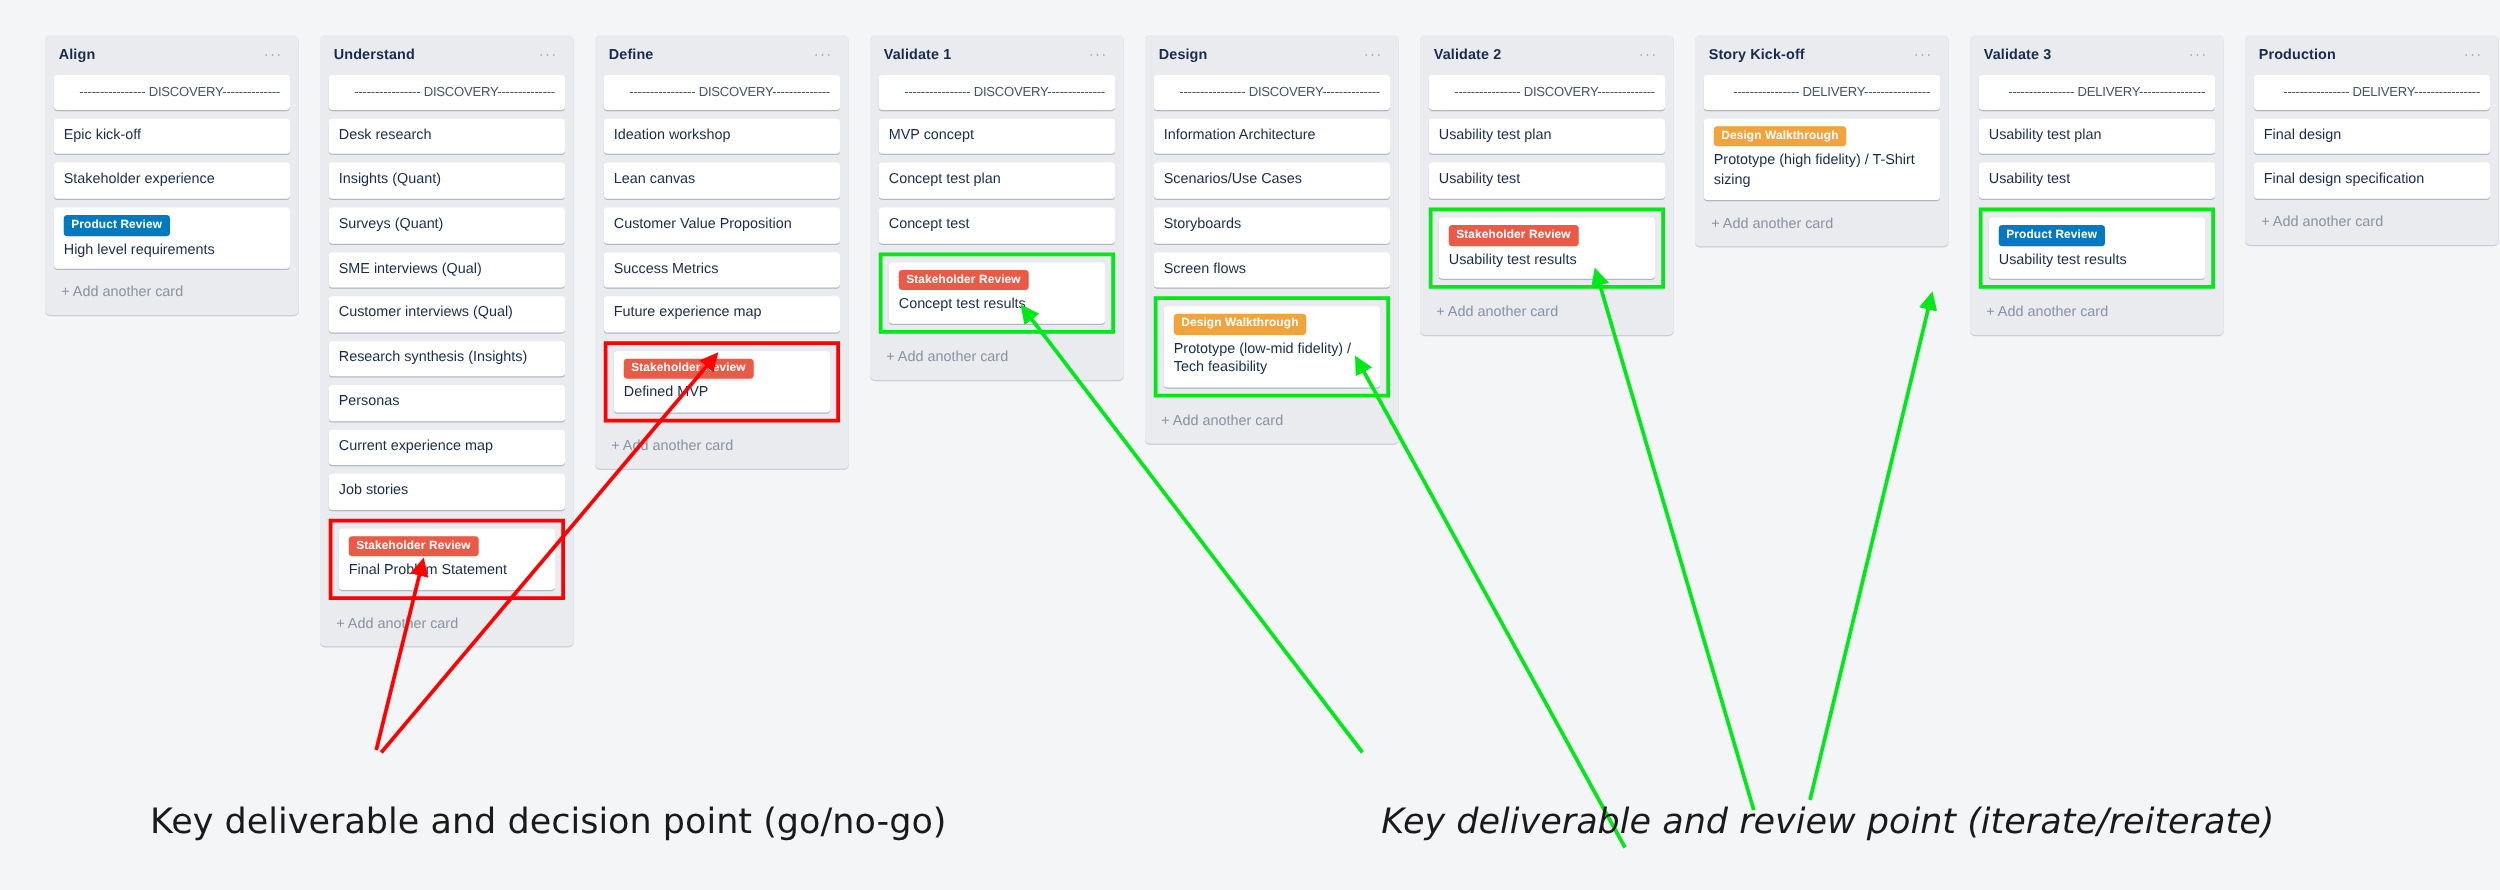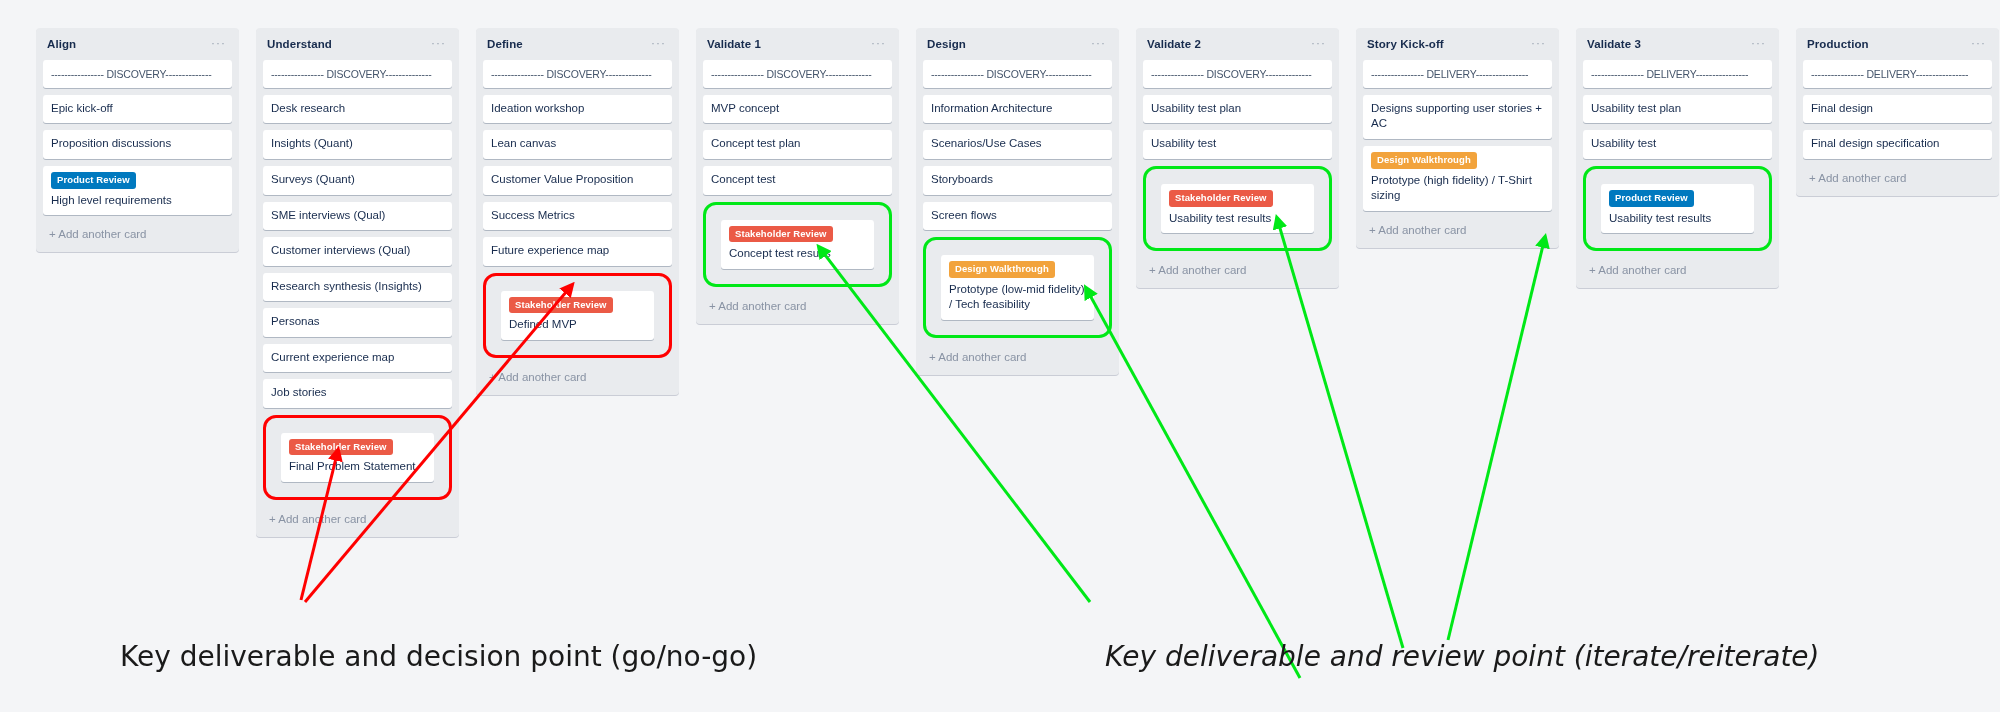--- a/index.html
+++ b/index.html
@@ -66,38 +66,38 @@
     box-shadow: 0 1px 0 rgba(9,30,66,.25);
     padding: 6px 8px 7px 8px;
     margin-bottom: 7px;
     font-size: 11.5px;
     color: #172b4d;
     line-height: 1.35;
     min-height: 25px;
     cursor: pointer;
   }
   .card.phase {
-    text-align: left;
+    text-align: right;
     color: #44546a;
     letter-spacing: -.2px;
     white-space: nowrap;
     overflow: hidden;
     font-size: 10.5px;
     padding-top: 7px;
   }
 
   
   .card-wrap { position: relative; }
   .card-wrap.ring-red > .card,
   .card-wrap.ring-green > .card { margin-bottom: 0; }
   .card-wrap.ring-red,
   .card-wrap.ring-green {
     margin-bottom: 7px;
-    border-radius: 13px;
-    padding: 15px;
+    border-radius: 0;
+    padding: 5px;
   }
   .card-wrap.ring-red  { border: 3px solid #ff0000; }
   .card-wrap.ring-green{ border: 3px solid #00e817; }
 
   .badge {
     display: inline-block;
     border-radius: 3px;
     color: #fff;
     font-size: 9.5px;
     font-weight: bold;
@@ -138,21 +138,21 @@
 <body>
 
 <div id="board">
     <div class="list">
       <div class="list-header">
         <div class="list-title">Align</div>
         <div class="list-menu">···</div>
       </div>
       <div class="card phase"><span>---------------- DISCOVERY--------------</span></div>
       <div class="card"><span>Epic kick-off</span></div>
-      <div class="card"><span>Proposition discussions</span></div>
+      <div class="card"><span>Stakeholder experience</span></div>
       <div class="card"><span class="badge" style="background: rgb(0, 121, 191);">Product Review</span><br><span>High level requirements</span></div>
       <div class="add-card">+ Add another card</div>
     </div>
     <div class="list">
       <div class="list-header">
         <div class="list-title">Understand</div>
         <div class="list-menu">···</div>
       </div>
       <div class="card phase"><span>---------------- DISCOVERY--------------</span></div>
       <div class="card"><span>Desk research</span></div>
@@ -226,21 +226,20 @@
         <div class="card"><span class="badge" style="background: rgb(235, 90, 70);">Stakeholder Review</span><br><span>Usability test results</span></div>
       </div>
       <div class="add-card">+ Add another card</div>
     </div>
     <div class="list">
       <div class="list-header">
         <div class="list-title">Story Kick-off</div>
         <div class="list-menu">···</div>
       </div>
       <div class="card phase"><span>---------------- DELIVERY----------------</span></div>
-      <div class="card"><span>Designs supporting user stories + AC</span></div>
       <div class="card"><span class="badge" style="background: rgb(242, 163, 60);">Design Walkthrough</span><br><span>Prototype (high fidelity) / T-Shirt sizing</span></div>
       <div class="add-card">+ Add another card</div>
     </div>
     <div class="list">
       <div class="list-header">
         <div class="list-title">Validate 3</div>
         <div class="list-menu">···</div>
       </div>
       <div class="card phase"><span>---------------- DELIVERY----------------</span></div>
       <div class="card"><span>Usability test plan</span></div>

